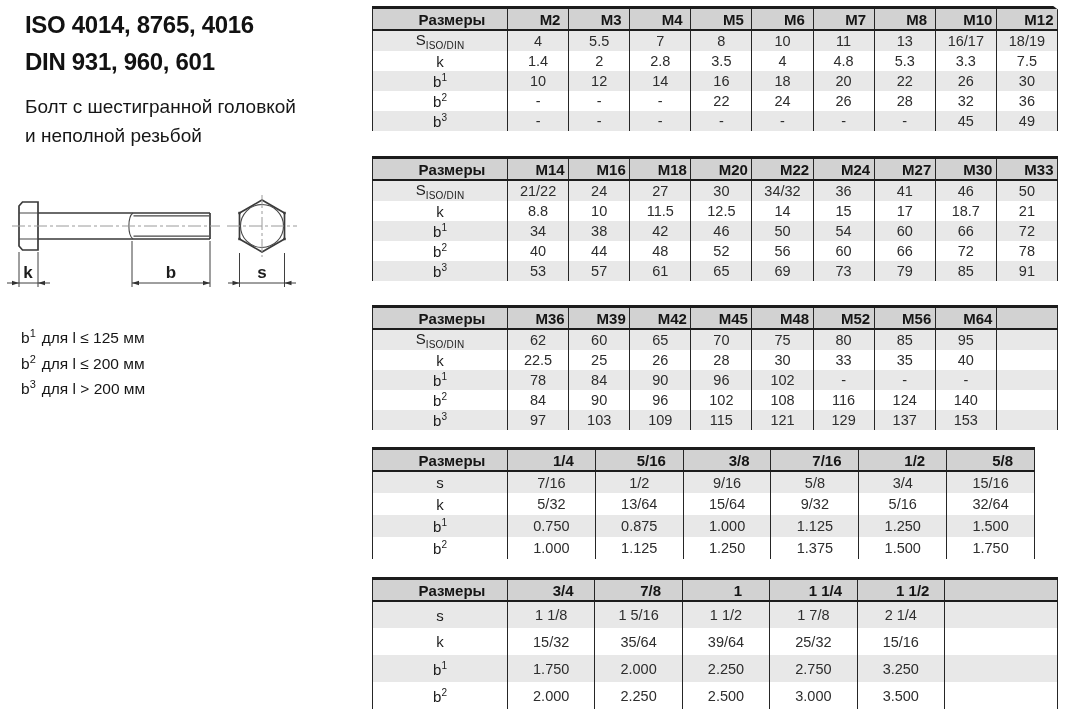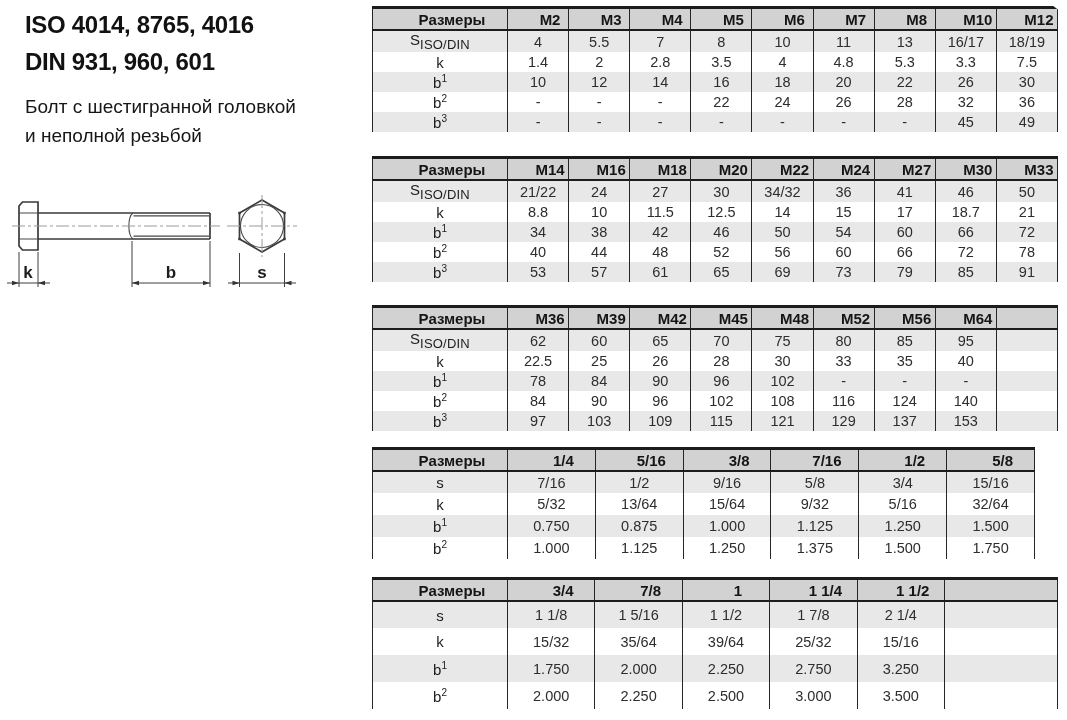--- a/index.html
+++ b/index.html
@@ -34,21 +34,21 @@
   .tbl thead th{height:20px;background:#d2d2d2;border-bottom:2px solid #1c1c1c;
                 font-size:15px;font-weight:bold;color:#151515;padding-left:24px;}
   .tbl tbody tr{height:20px;}
   #t4 tbody tr{height:22px;}
   #t5 tbody tr{height:27px;}
   .tbl tbody tr:nth-child(odd){background:#e8e8e8;}
   .tbl tbody tr:nth-child(even){background:#ffffff;}
   .tbl tbody td{font-size:14.5px;color:#2d2d2d;}
   .tbl tbody th.rowlbl{font-size:15px;font-weight:normal;color:#1c1c1c;}
   .rowlbl sup{font-size:10px;}
-  .rowlbl sub{font-size:13px;letter-spacing:0.2px;}
+  .rowlbl sub{font-size:10px;letter-spacing:0.2px;}
 
   
   .ln{stroke:#3a3a3a;stroke-width:1.7;fill:none;}
   .thin{stroke:#474747;stroke-width:1.1;fill:none;}
   .dim{stroke:#3f3f3f;stroke-width:1;fill:none;}
   .cl{stroke:#9a9a9a;stroke-width:1;fill:none;stroke-dasharray:13 3 3 3;}
   .arr{fill:#333;stroke:none;}
   .dimlbl{font-family:"Liberation Sans",sans-serif;font-size:17px;font-weight:bold;fill:#1c1c1c;}
   .tick{fill:#3a3a3a;}
 </style>
@@ -106,20 +106,25 @@
     </g>
 
     <g>
       <path class="dim" d="M239.5,63 V97 M284.5,63 V97 M228,93 H296"></path>
       <polygon class="arr" points="239.5,93 232.5,90.7 232.5,95.3"></polygon>
       <polygon class="arr" points="284.5,93 291.5,90.7 291.5,95.3"></polygon>
       <text class="dimlbl" x="262" y="88" text-anchor="middle">s</text>
     </g>
   </svg>
 
+  <div class="notes">
+    <div class="note"><span>b</span><sup>1</sup><span class="rest">для l ≤ 125 мм</span></div>
+    <div class="note"><span>b</span><sup>2</sup><span class="rest">для l ≤ 200 мм</span></div>
+    <div class="note"><span>b</span><sup>3</sup><span class="rest">для l &gt; 200 мм</span></div>
+  </div>
 
   <div class="tbl" id="t1">
       <table>
         <colgroup>
           <col class="col-label">
           <col>
           <col>
           <col>
           <col>
           <col>

